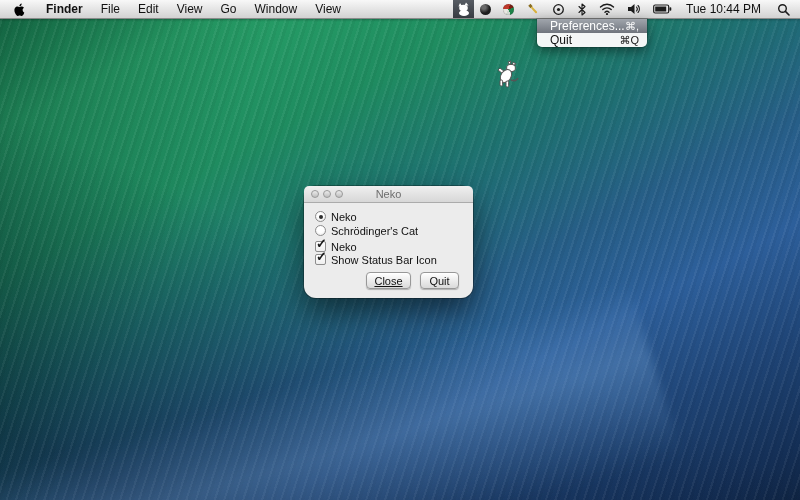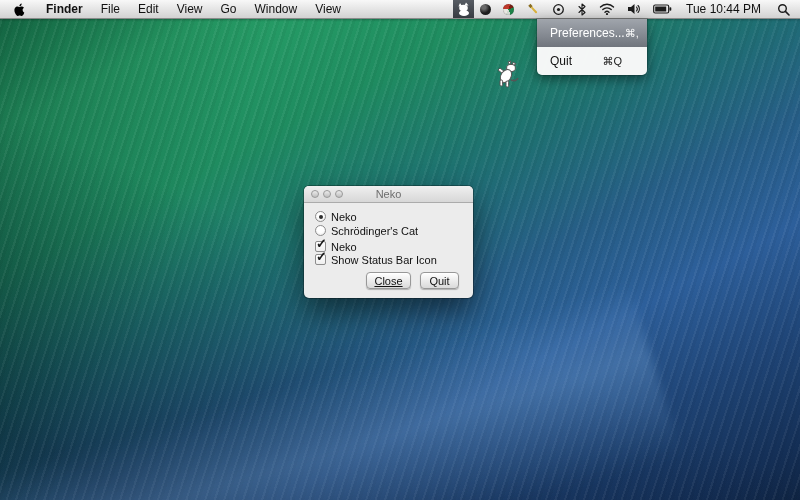--- a/index.html
+++ b/index.html
@@ -50,27 +50,27 @@
   }
 
   
   .dropdown { position:absolute; top:19px; left:537px; width:110px; z-index:50;
     background:rgba(249,249,249,0.98);
     border-radius:0 0 5px 5px;
     box-shadow:0 4px 12px rgba(0,0,0,0.45), 0 0 0 1px rgba(0,0,0,0.15);
     overflow:hidden; font-size:12px; color:#111;
   }
   .dd-item { display:flex; justify-content:space-between; align-items:center;
-    height:28px; padding:0 25px 0 13px; cursor:default;text-align:right; }
+    height:14px; padding:0 8px 0 13px; cursor:default;text-align:right; }
   .dd-item.hl { background:linear-gradient(#a0a5ac, #868b93 55%, #70757d); color:#fff; }
   .dd-shortcut { font-size:11px; opacity:0.95; }
 
   
   .window { position:absolute; left:304px; top:186px; width:169px; height:112px; z-index:30;
-    background:#ececec; border-radius:5px;
+    background:#ececec; border-radius:12px;
     box-shadow:0 14px 30px rgba(0,0,0,0.5), 0 0 0 1px rgba(0,0,0,0.28);
     font-size:11px; color:#111;
   }
   .titlebar { position:relative; height:17px; border-radius:5px 5px 0 0;
     background:linear-gradient(#f0f0f0, #d7d7d7);
     border-bottom:1px solid #ababab;
     text-align:center; line-height:16px; font-size:11px; color:#6e6e6e;
   }
   .lights { position:absolute; left:7px; top:4px; display:flex; gap:4px; }
   .light { width:8px; height:8px; border-radius:50%;

